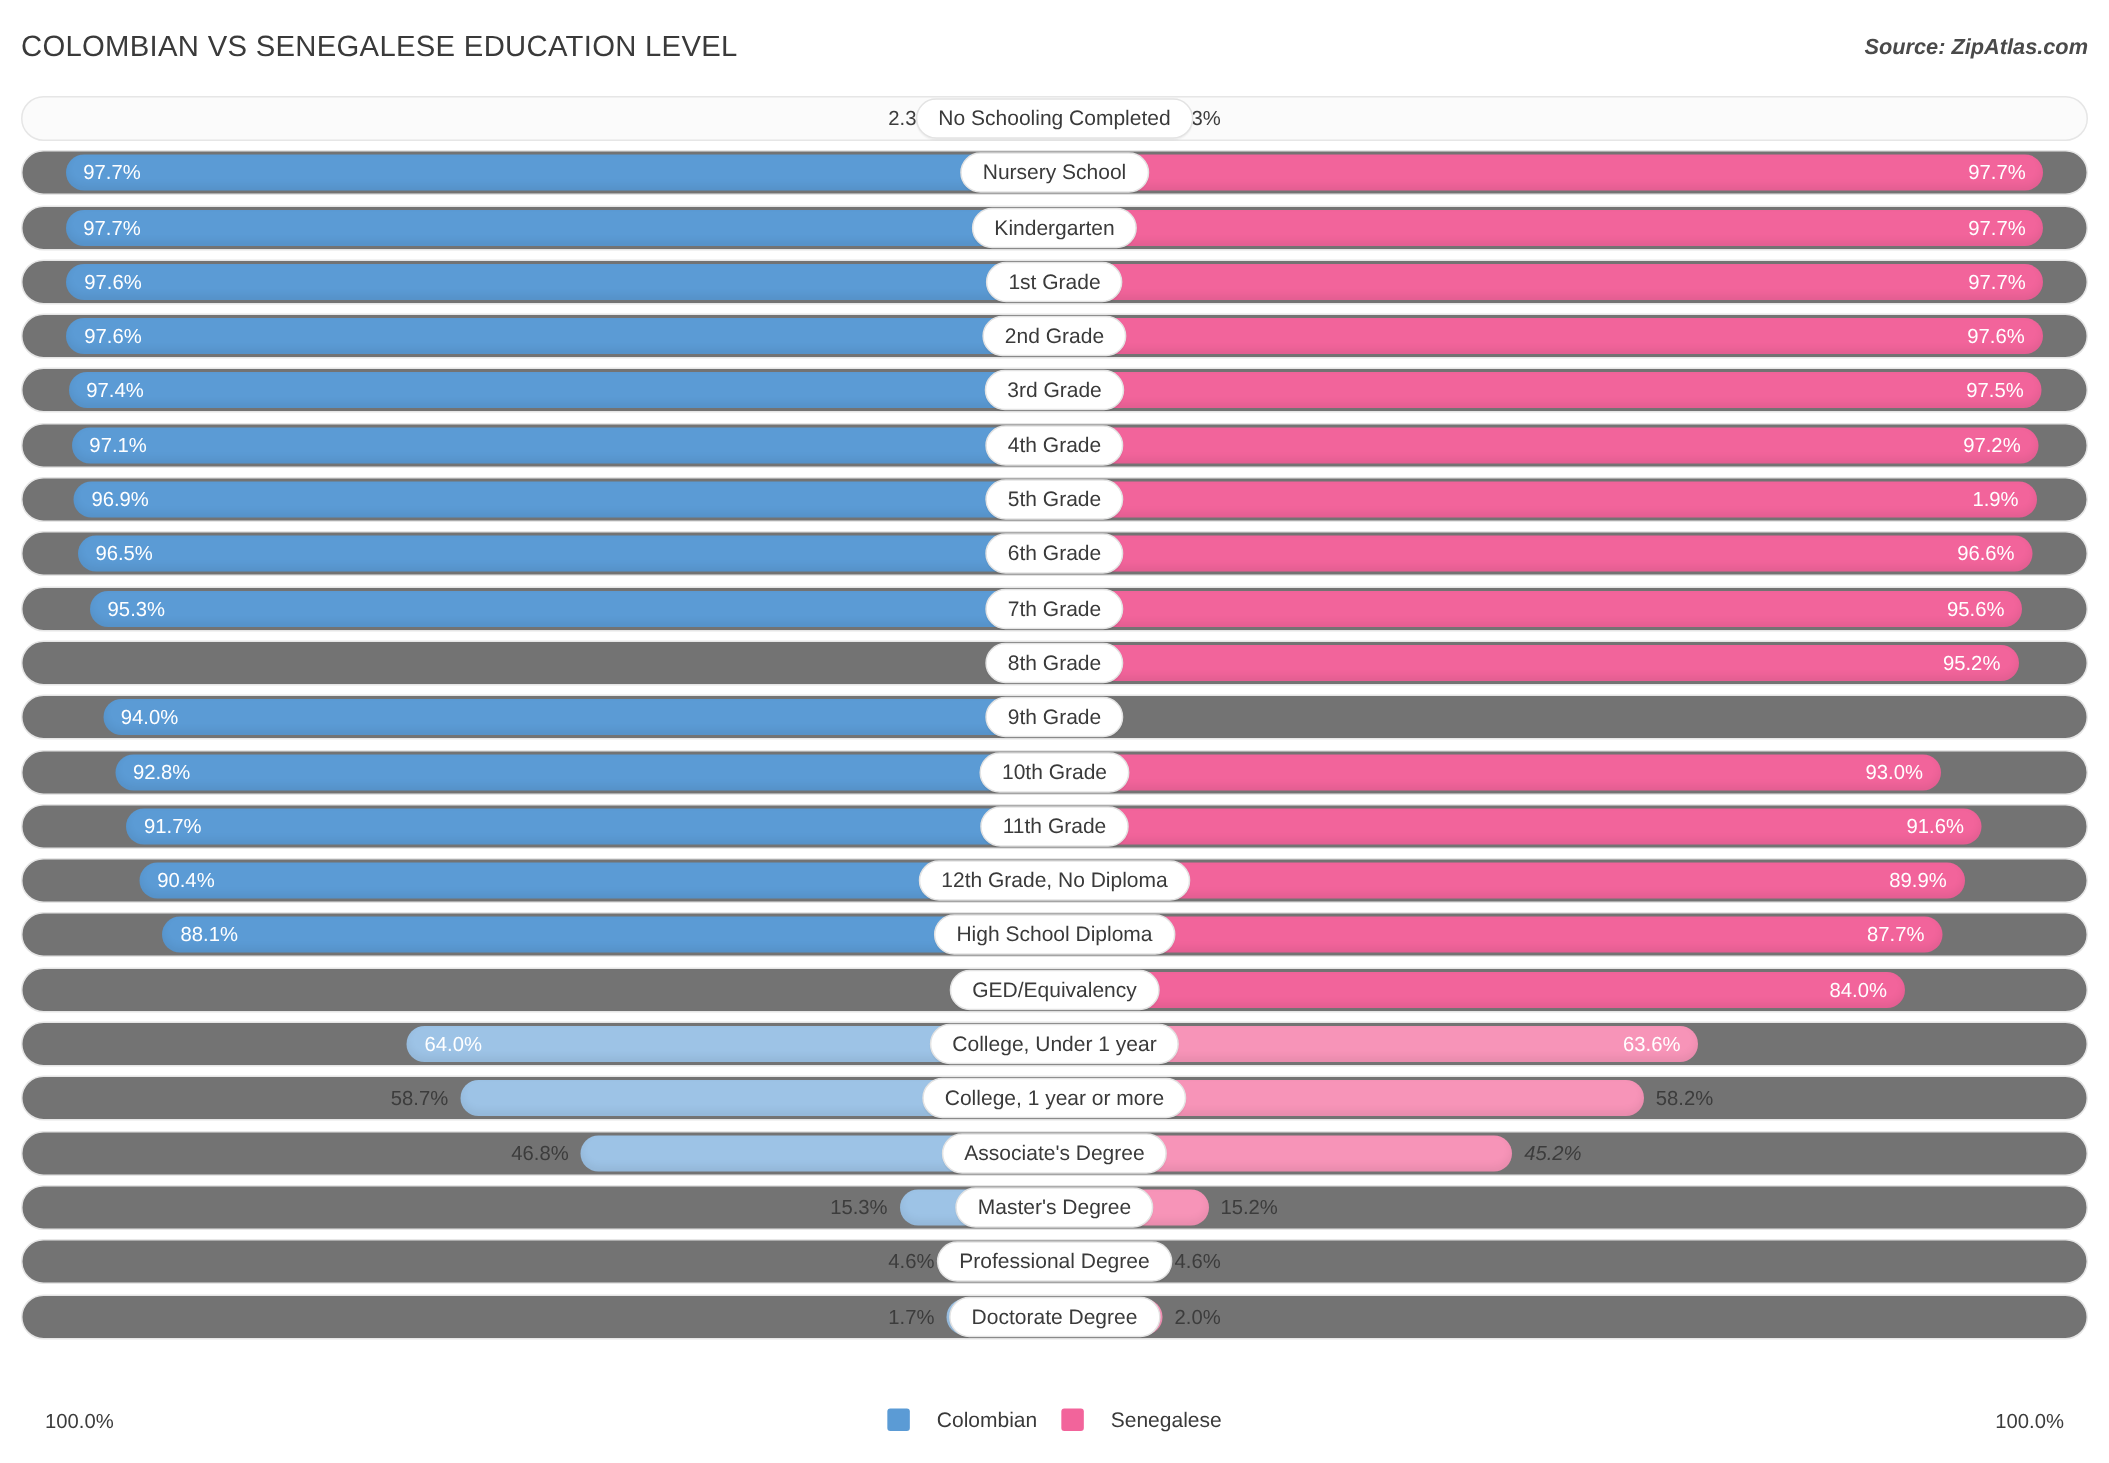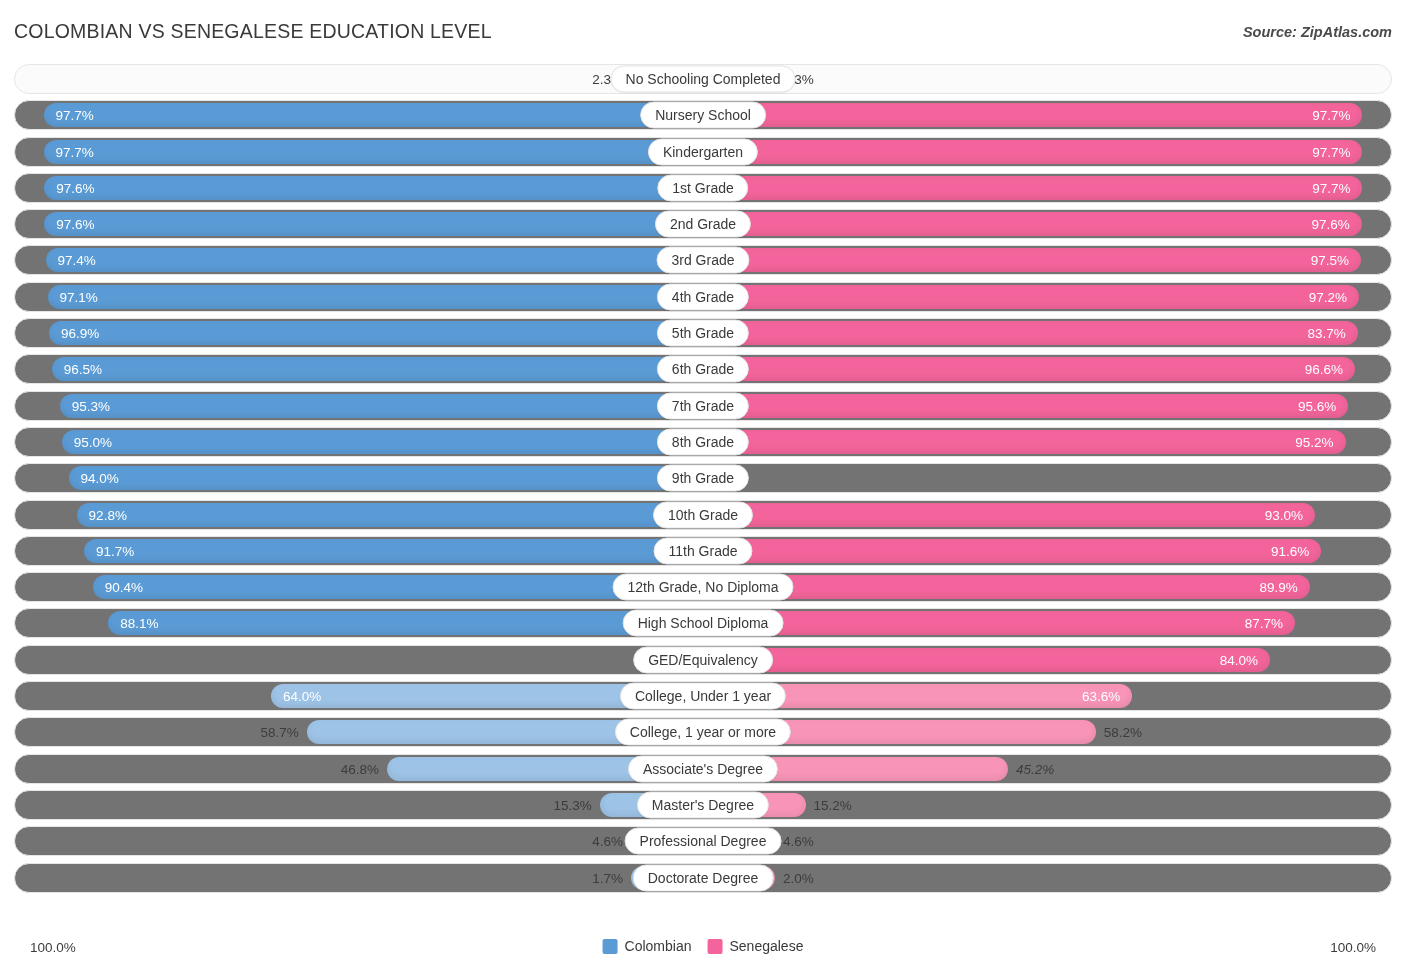--- a/index.html
+++ b/index.html
@@ -100,21 +100,21 @@
   
   .footer{
     position:absolute;left:14px;top:938px;width:1378px;height:26px;
   }
   .axis-left{position:absolute;left:16px;top:2px;font-size:13.5px;color:#3c3c3c;}
   .axis-right{position:absolute;right:16px;top:2px;font-size:13.5px;color:#3c3c3c;}
   .legend{
     position:absolute;left:50%;top:0;transform:translateX(-50%);
     display:flex;align-items:center;gap:16px;
   }
-  .lg{display:flex;align-items:center;gap:7px;}
+  .lg{display:flex;align-items:center;gap:18px;}
   .sw{width:15px;height:15px;border-radius:2px;display:inline-block;}
   .lgt{font-size:14px;color:#3a3a3a;}
 </style>
 </head>
 <body>
 
 <div class="page">
 
   <div class="title">COLOMBIAN VS SENEGALESE EDUCATION LEVEL</div>
   <div class="source">Source: ZipAtlas.com</div>
@@ -212,21 +212,21 @@
         <div class="pill">4th Grade</div>
       </div>
       <div class="row">
         <div class="half left">
           <div class="bar left" style="width: 654.075px;">
             <span class="vin l">96.9%</span>
           </div>
         </div>
         <div class="half right">
           <div class="bar right" style="width: 654.75px;">
-            <span class="vin r">83.7%</span>
+            <span class="vin r">1.9%</span>
           </div>
         </div>
         <div class="pill">5th Grade</div>
       </div>
       <div class="row">
         <div class="half left">
           <div class="bar left" style="width: 651.375px;">
             <span class="vin l">96.5%</span>
           </div>
         </div>
@@ -244,25 +244,20 @@
           </div>
         </div>
         <div class="half right">
           <div class="bar right" style="width: 645.3px;">
             <span class="vin r">95.6%</span>
           </div>
         </div>
         <div class="pill">7th Grade</div>
       </div>
       <div class="row">
-        <div class="half left">
-          <div class="bar left" style="width: 641.25px;">
-            <span class="vin l">95.0%</span>
-          </div>
-        </div>
         <div class="half right">
           <div class="bar right" style="width: 642.6px;">
             <span class="vin r">95.2%</span>
           </div>
         </div>
         <div class="pill">8th Grade</div>
       </div>
       <div class="row">
         <div class="half left">
           <div class="bar left" style="width: 634.5px;">
@@ -271,21 +266,21 @@
         </div>
         <div class="pill">9th Grade</div>
       </div>
       <div class="row">
         <div class="half left">
           <div class="bar left" style="width: 626.4px;">
             <span class="vin l">92.8%</span>
           </div>
         </div>
         <div class="half right">
-          <div class="bar right" style="width: 591px; margin-left: 21px;">
+          <div class="bar right" style="width: 591px;">
             <span class="vin r">93.0%</span>
           </div>
         </div>
         <div class="pill">10th Grade</div>
       </div>
       <div class="row">
         <div class="half left">
           <div class="bar left" style="width: 618.975px;">
             <span class="vin l">91.7%</span>
           </div>

